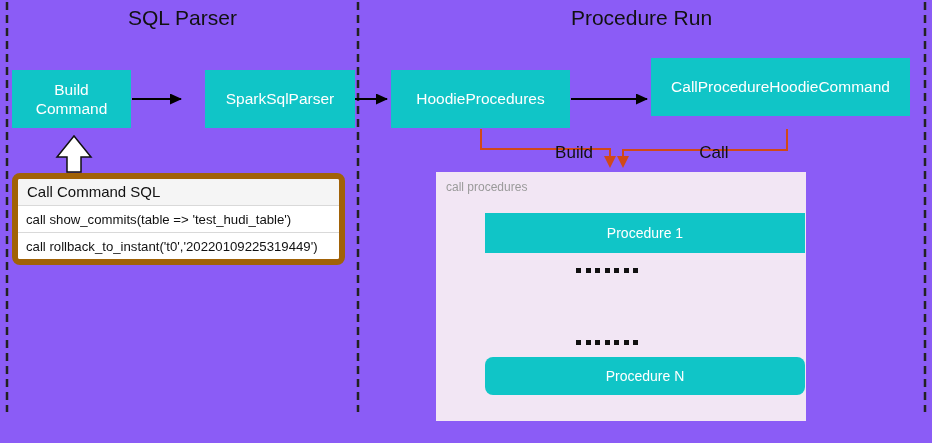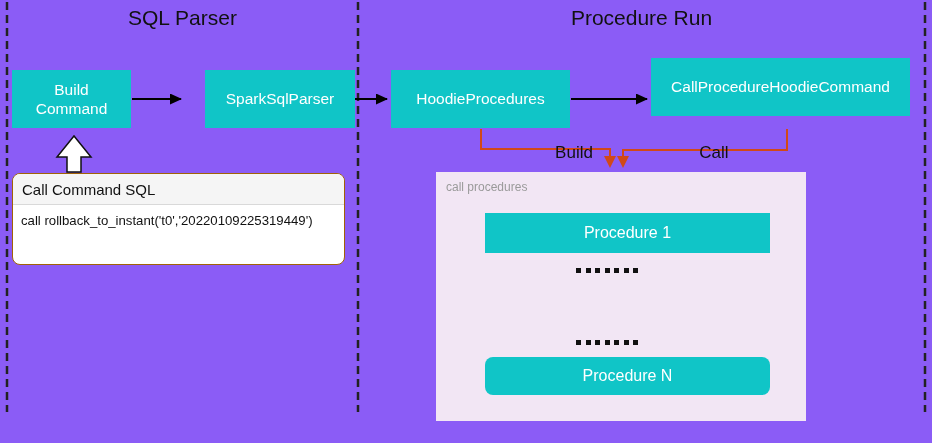--- a/index.html
+++ b/index.html
@@ -17,34 +17,34 @@
   .node-call-command{left:12px;top:70px;width:119px;height:58px;padding:0 10px;box-sizing:border-box;}
   .node-spark{left:185px;top:70px;width:150px;height:58px;margin-left:20px;}
   .node-hoodie{left:391px;top:70px;width:179px;height:58px;}
   .node-callproc{left:651px;top:58px;width:259px;height:58px;}
 
   .edge-label{position:absolute;top:131px;font-size:17px;color:#111;text-align:center;margin-top:12px;}
   .label-build{left:546px;width:56px;}
   .label-call{left:688px;width:52px;}
 
   .sql-table{position:absolute;left:12px;top:173px;width:333px;height:92px;box-sizing:border-box;
-             border:1px solid #a16207;border-radius:8px;overflow:hidden;background:#fff;
+             border:6px solid #a16207;border-radius:8px;overflow:hidden;background:#fff;
              display:flex;flex-direction:column;}
   .sql-header{height:31px;box-sizing:border-box;background:var(--table_header_bg,#f5f5f5);
               border-bottom:1px solid #d9d9d9;display:flex;align-items:center;
               padding-left:9px;font-size:15px;color:#111;}
   .sql-row{height:31px;box-sizing:border-box;display:flex;align-items:center;padding-left:8px;
            font-size:13.2px;color:#111;white-space:nowrap;background:#fff;}
   .sql-row + .sql-row{border-top:1px solid #d9d9d9;}
 
   .user-procedures{position:absolute;left:436px;top:172px;width:370px;height:249px;
                    background:var(--pink_panel,#f2e6f4);}
   .up-label{position:absolute;left:10px;top:8px;font-size:12px;color:var(--label_gray,#9a9a9a);}
-  .proc{position:absolute;left:49px;width:285px;background:var(--teal,#10c5c7);color:#fff;
-        display:flex;align-items:center;justify-content:center;font-size:16px;}
+  .proc{position:absolute;left:49px;width:320px;background:var(--teal,#10c5c7);color:#fff;
+        display:flex;align-items:center;justify-content:center;font-size:14px;}
   .proc-1{top:41px;height:40px;}
   .proc-2{top:111px;height:39px;}
   .proc-n{top:185px;height:38px;border-radius:8px;}
   .dots{position:absolute;left:140px;width:62px;height:7px;display:flex;
         justify-content:space-between;align-items:center;}
   .dots i{display:block;width:5px;height:5px;background:#111;}
   .dots-1{top:95px;} .dots-2{top:167px;}
 </style>
 </head>
 <body>
@@ -81,20 +81,21 @@
   <div class="node node-call-command">Build Command</div>
   <div class="node node-spark">SparkSqlParser</div>
   <div class="node node-hoodie">HoodieProcedures</div>
   <div class="node node-callproc">CallProcedureHoodieCommand</div>
 
   <div class="edge-label label-build">Build</div>
   <div class="edge-label label-call">Call</div>
 
   <div class="sql-table">
     <div class="sql-header">Call Command SQL</div>
+    <div class="sql-row">call show_commits(table =&gt; 'test_hudi_table')</div>
     <div class="sql-row">call rollback_to_instant('t0','20220109225319449')</div>
   </div>
 
   <div class="user-procedures">
     <div class="up-label">call procedures</div>
 
     <div class="proc proc-1">Procedure 1</div>
 
     <div class="dots dots-1">
       <i></i>

